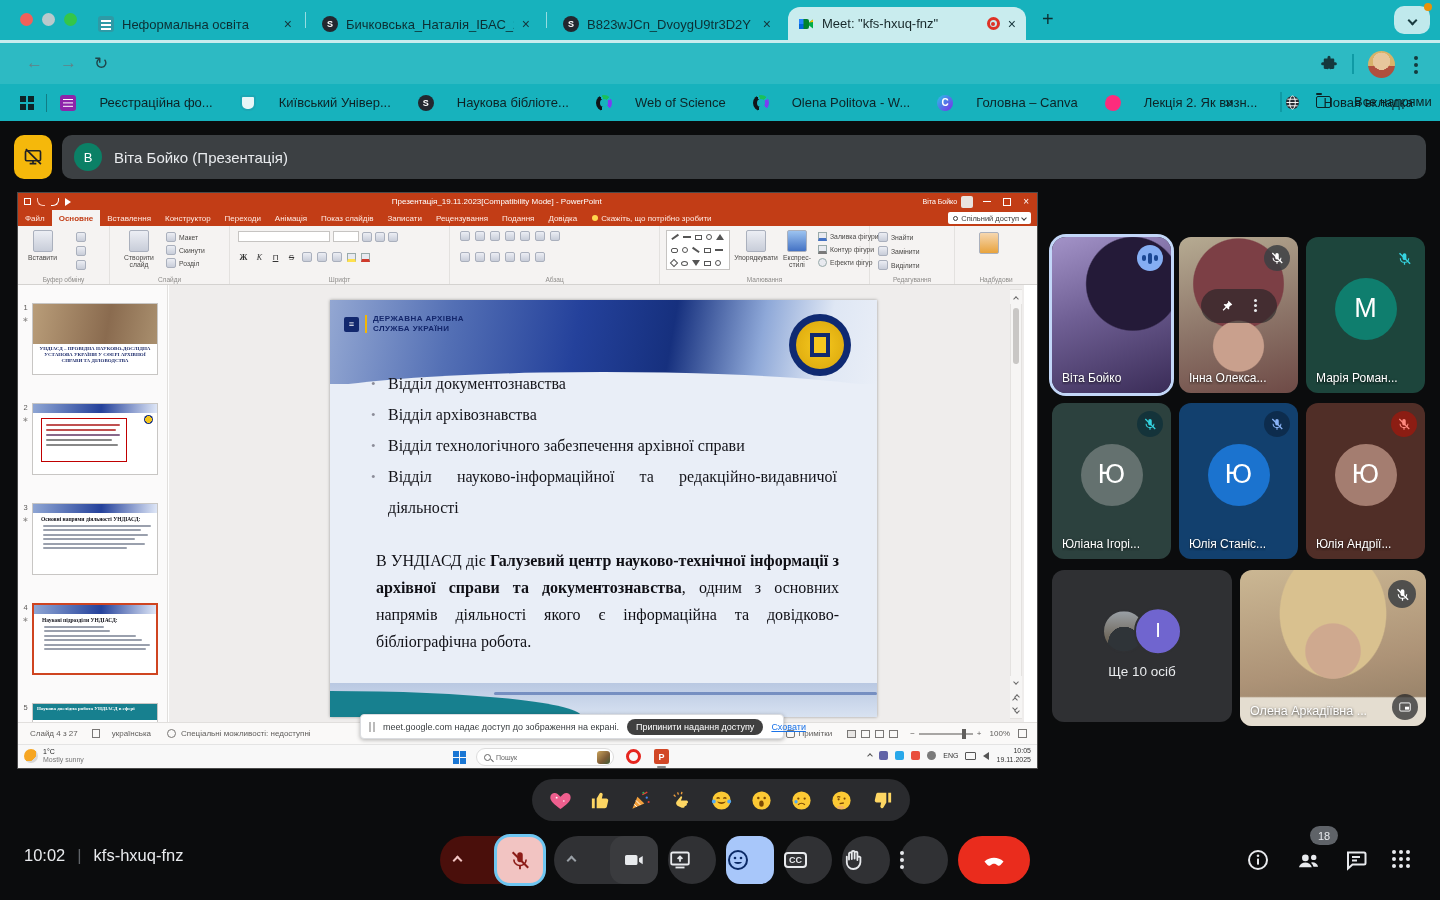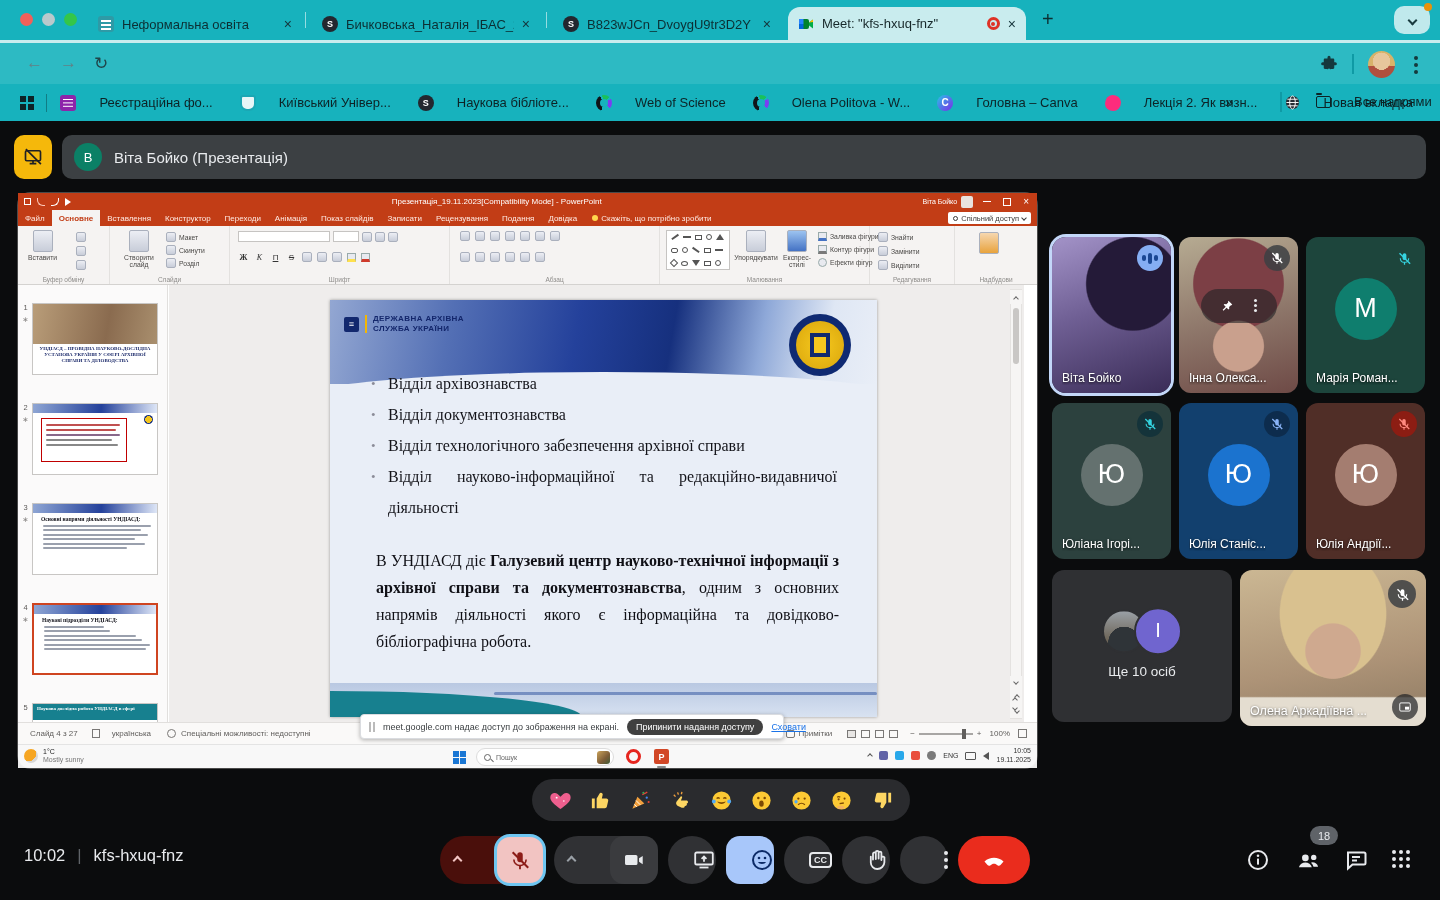--- a/index.html
+++ b/index.html
@@ -37,25 +37,25 @@
   .micb{position:absolute;top:8px;right:8px;width:26px;height:26px;border-radius:50%;display:flex;align-items:center;justify-content:center;background:rgba(60,64,67,.85);color:#fff;}
   .pav{position:absolute;left:50%;top:46%;transform:translate(-50%,-50%);width:62px;height:62px;border-radius:50%;display:flex;align-items:center;justify-content:center;font-size:27px;color:#fff;}
   .vid{position:absolute;inset:0;}
   .v-vita{background:radial-gradient(circle at 68% 30%,#241a38 0 34%,transparent 35%),linear-gradient(160deg,#a393c8 0%,#6f5f94 45%,#3a2c57 100%);}
   .v-inna{background:radial-gradient(circle at 50% 70%,#c9a08d 0 20%,transparent 21%),radial-gradient(circle at 50% 30%,#7c3f45 0 36%,transparent 37%),linear-gradient(165deg,#b6ab92 0%,#8c7468 55%,#6e4a46 100%);}
   .v-olena{background:linear-gradient(0deg,#e4ddd0 0 18%,transparent 19%),radial-gradient(circle at 50% 52%,#cfa98f 0 22%,transparent 23%),radial-gradient(ellipse at 50% 28%,#d9c18f 0 40%,transparent 41%),linear-gradient(170deg,#cbb793,#ad9377 60%,#8d7a62);}
   .audiob{position:absolute;top:8px;right:8px;width:26px;height:26px;border-radius:50%;background:#85aef3;display:flex;align-items:center;justify-content:center;gap:2px;}
   .audiob i{width:4px;border-radius:2px;background:#1b4894;display:block;}
   .emojibar{left:532px;top:779px;width:378px;height:42px;background:#2a2b2e;border-radius:21px;display:flex;align-items:center;justify-content:space-between;padding:0 16px;}
   .rx{width:24px;height:24px;display:flex;align-items:center;justify-content:center;cursor:default;}
-  .cbtn{width:48px;height:48px;border-radius:50%;background:#303134;display:flex;align-items:center;justify-content:flex-end;color:#e8eaed;flex:none;}
+  .cbtn{width:48px;height:48px;border-radius:50%;background:#303134;display:flex;align-items:center;justify-content:flex-start;color:#e8eaed;flex:none;}
   .dots3{display:flex;flex-direction:column;gap:3px;}
   .dots3 i{width:4px;height:4px;border-radius:50%;background:#e8eaed;}
   
-  .ppt{left:18px;top:193px;width:1019px;height:575px;background:#fff;box-shadow:0 0 0 1px #4a4a4a;font-family:"Liberation Sans","DejaVu Sans",sans-serif;border-radius:12px;}
+  .ppt{left:18px;top:193px;width:1019px;height:575px;background:#fff;box-shadow:0 0 0 1px #4a4a4a;font-family:"Liberation Sans","DejaVu Sans",sans-serif;}
   .ptitle{left:0;top:0;width:1019px;height:17px;background:#c23d16;color:#fff;font-size:8px;display:flex;align-items:center;}
   .ptabs{left:0;top:17px;width:1019px;height:16px;background:#c23d16;display:flex;align-items:center;gap:0;color:#ffe9e2;font-size:8px;}
   .ptab{padding:0 7px;height:16px;display:flex;align-items:center;white-space:nowrap;}
   .ptab.on{background:#f5f3f2;color:#c23d16;font-weight:bold;}
   .rbn{left:0;top:33px;width:1019px;height:59px;background:#f5f3f2;border-bottom:1px solid #d4d2d0;}
   .rgrp{position:absolute;top:0;height:58px;border-right:1px solid #e3e1df;}
   .rlabel{position:absolute;bottom:1px;left:0;width:100%;text-align:center;font-size:6.5px;color:#8e8c8a;white-space:nowrap;}
   .rbig{display:flex;flex-direction:column;align-items:center;gap:2px;font-size:6.8px;color:#4a4846;text-align:center;}
   .rsm{display:flex;align-items:center;gap:3px;font-size:6.8px;color:#4a4846;white-space:nowrap;}
   .mi{width:10px;height:10px;background:linear-gradient(#eceef4,#c8cdd9);border:1px solid #aab0bd;border-radius:2px;flex:none;}
@@ -583,22 +583,22 @@
           <span style="display:block;">СЛУЖБА УКРАЇНИ</span>
         </span>
       </div>
       <div class="abs" style="right:26px;top:14px;width:62px;height:62px;border-radius:50%;background:#0f2a72;display:flex;align-items:center;justify-content:center;">
         <span style="width:48px;height:48px;border-radius:50%;background:radial-gradient(#f6c91e,#d9a50c);display:flex;align-items:center;justify-content:center;">
           <i style="width:20px;height:24px;border:4px solid #122b6e;background:#f6c91e;"></i>
         </span>
       </div>
       <h1 class="sl-title">Наукові підрозділи УНДІАСД:</h1>
       <ul class="sl-bullets">
+        <li>Відділ документознавства</li>
         <li>Відділ архівознавства</li>
-        <li>Відділ документознавства</li>
         <li>Відділ технологічного забезпечення архівної справи</li>
         <li>Відділ науково-інформаційної та редакційно-видавничої діяльності</li>
       </ul>
       <p class="sl-para"><span>В УНДІАСД діє </span><b>Галузевий центр науково-технічної інформації з архівної справи та документознавства</b><span>, одним з основних напрямів діяльності якого є інформаційна та довідково-бібліографічна робота.</span></p>
       <div class="abs" style="left:0;bottom:0;width:547px;height:34px;background:linear-gradient(#b9c8e2,#d8e2f1);"></div>
       <div class="abs" style="left:0;bottom:0;width:46%;height:26px;background:#17808f;border-top-right-radius:100% 26px;"></div>
       <div class="abs" style="left:30%;bottom:22px;width:70%;height:3px;background:#2a4d9b;opacity:.5;border-radius:2px;"></div>
     </div>
 
     <div class="abs" style="right:2px;top:4px;width:12px;height:430px;background:#f6f5f4;border:1px solid #e4e2e0;display:flex;flex-direction:column;align-items:center;">

